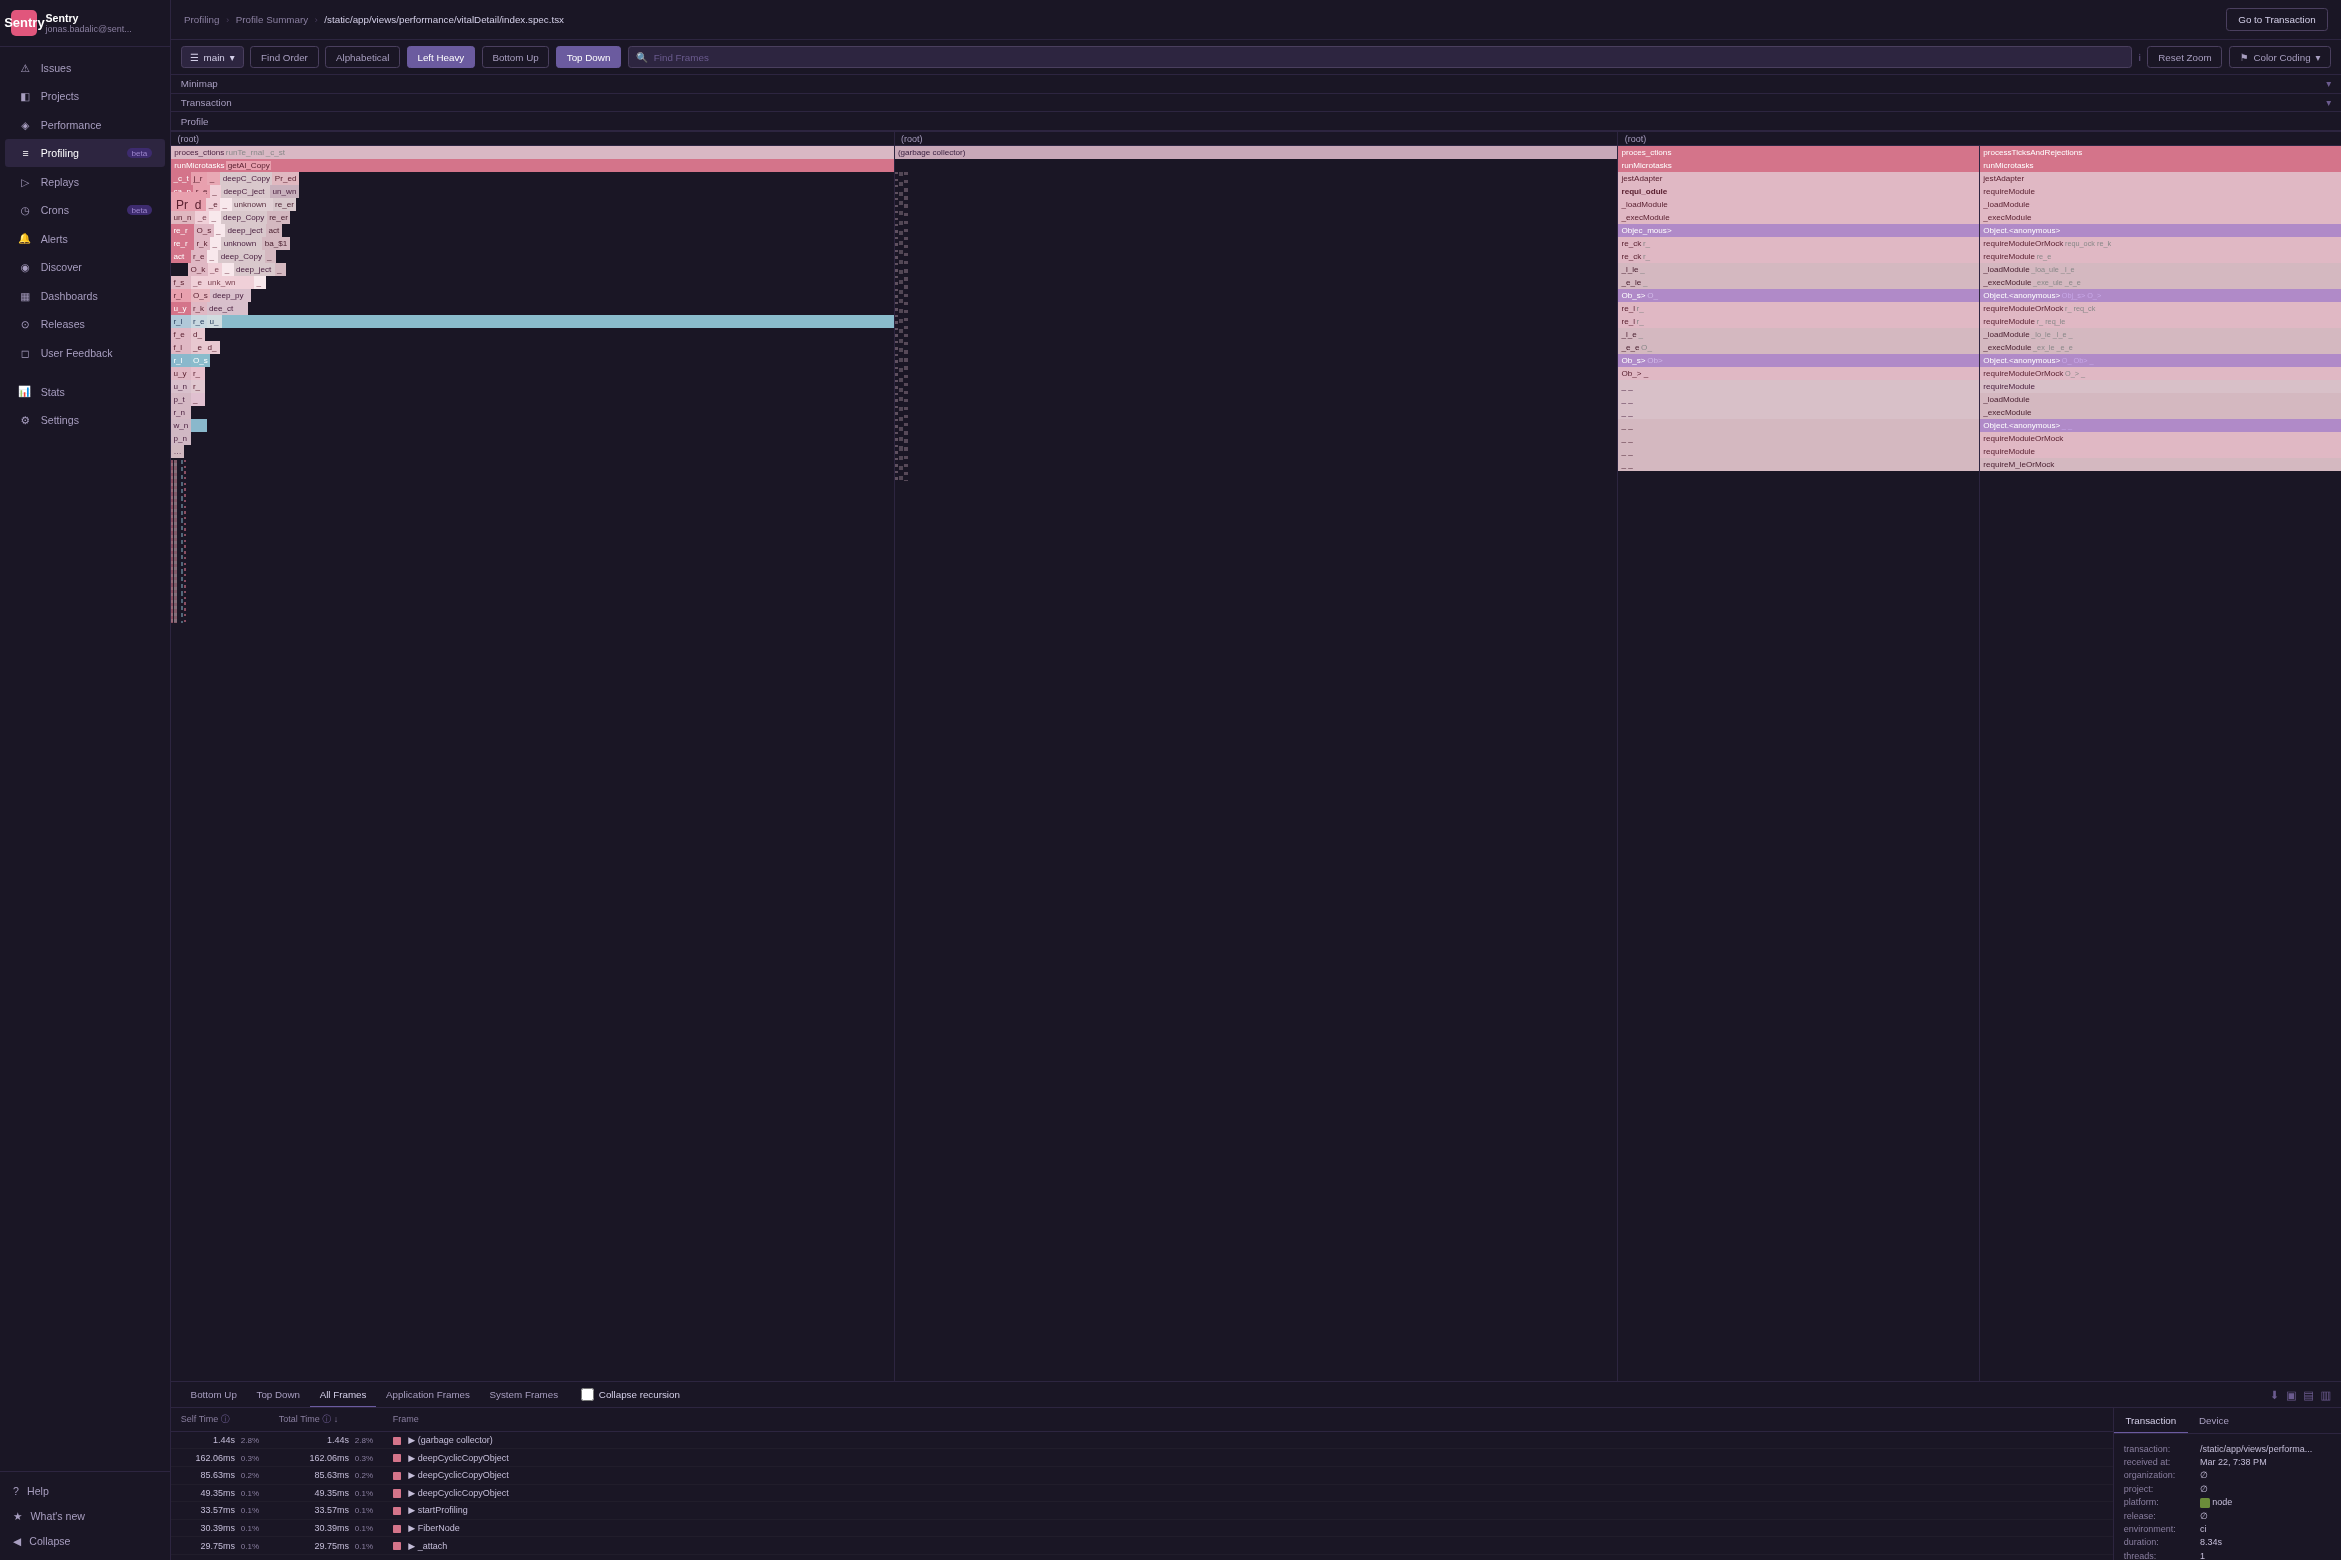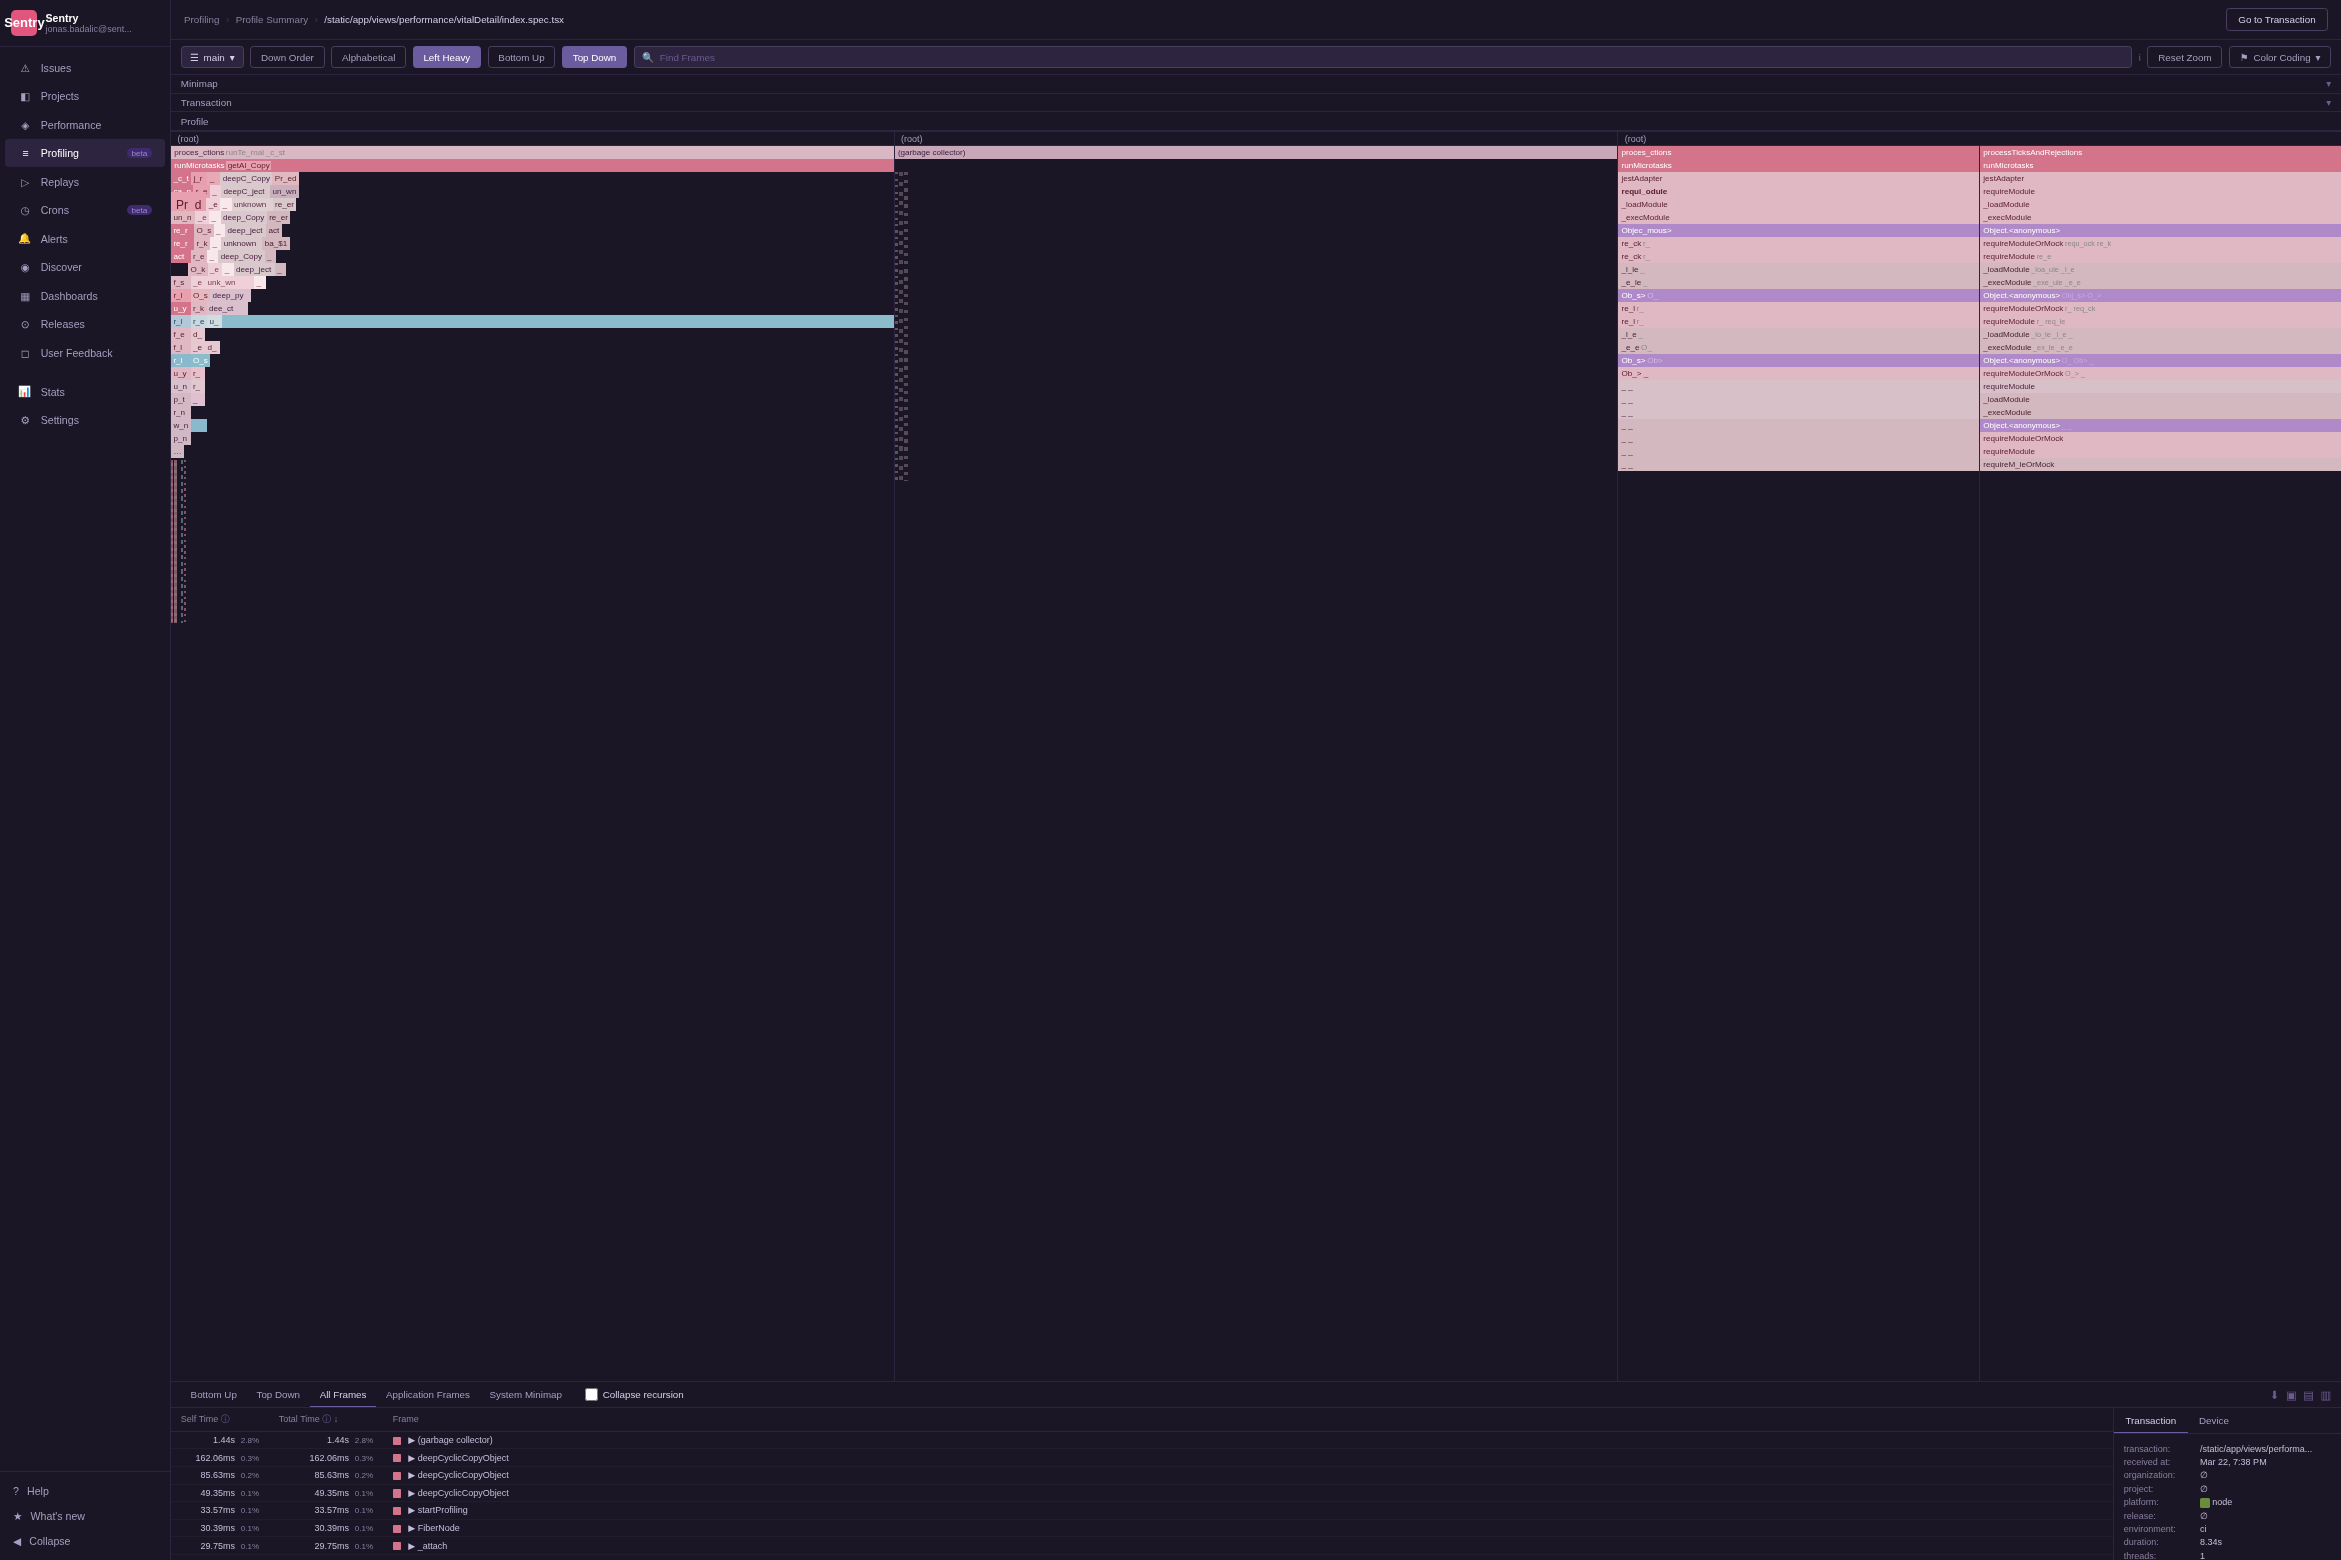--- a/index.html
+++ b/index.html
@@ -170,21 +170,21 @@
     <span class="breadcrumb-current">/static/app/views/performance/vitalDetail/index.spec.tsx</span>
     <button class="breadcrumb-action">Go to Transaction</button>
   </div>
 
   <div class="toolbar">
     <div class="toolbar-select">
       <span>☰</span>
       <span>main</span>
       <span>▾</span>
     </div>
-    <button class="toolbar-btn">Down Order</button>
+    <button class="toolbar-btn">Find Order</button>
     <button class="toolbar-btn">Alphabetical</button>
     <button class="toolbar-btn active">Left Heavy</button>
     <button class="toolbar-btn">Bottom Up</button>
     <button class="toolbar-btn active">Top Down</button>
     <div class="search-box">
       <span style="color:#6b5b8f">🔍</span>
       <input type="text" placeholder="Find Frames" style="">
     </div>
     <span style="color:#6b5b8f;cursor:pointer">ℹ</span>
     <div class="toolbar-right">
@@ -430,21 +430,21 @@
         </div>
       </div>
     </div>
 
     <div class="bottom-panel">
       <div class="bottom-tabs">
         <div class="bottom-tab">Bottom Up</div>
         <div class="bottom-tab">Top Down</div>
         <div class="bottom-tab active">All Frames</div>
         <div class="bottom-tab">Application Frames</div>
-        <div class="bottom-tab">System Minimap</div>
+        <div class="bottom-tab">System Frames</div>
         <div style="display:flex;align-items:center;gap:4.9px;margin-left:13px;">
           <input type="checkbox" style="">
           <span>Collapse recursion</span>
         </div>
         <div class="bottom-tab-right">
           <span class="bottom-tab-icon">⬇</span>
           <span class="bottom-tab-icon">▣</span>
           <span class="bottom-tab-icon">▤</span>
           <span class="bottom-tab-icon">▥</span>
         </div>

